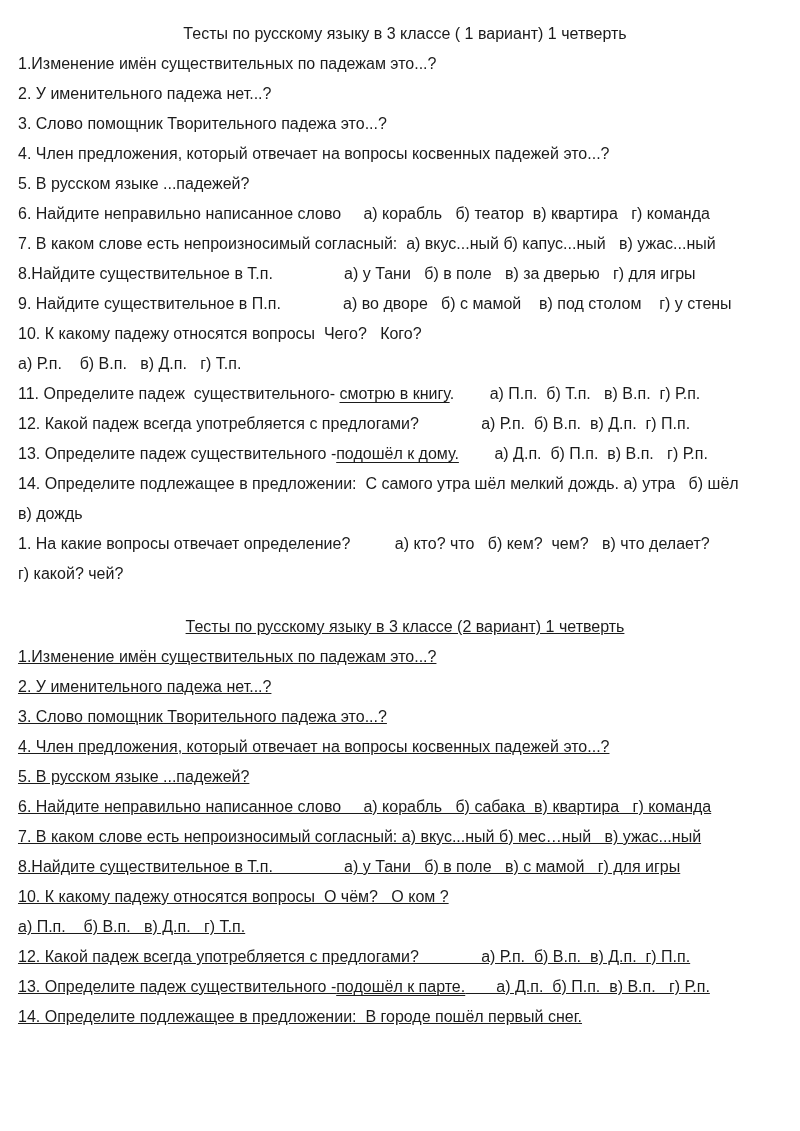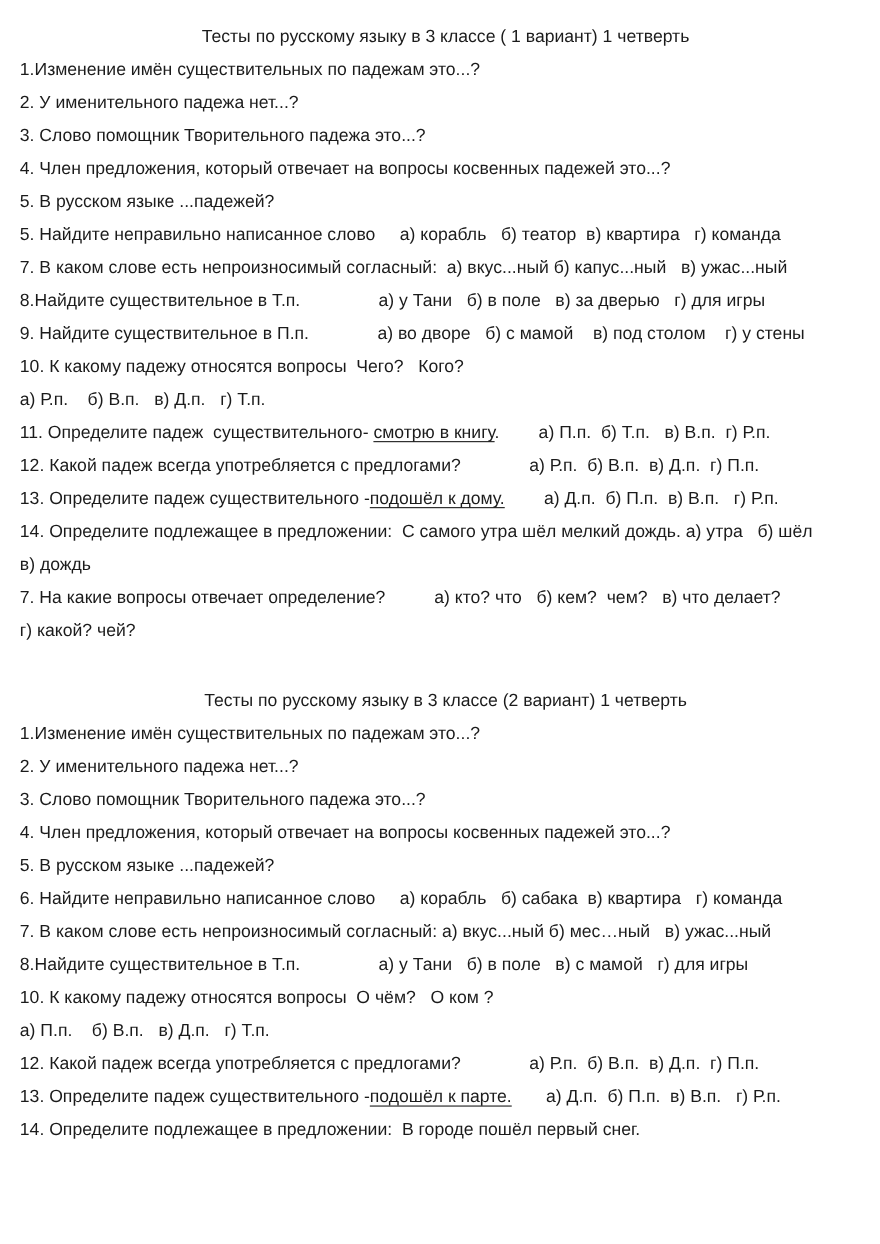--- a/index.html
+++ b/index.html
@@ -13,21 +13,21 @@
     overflow: hidden;
     font-family: "Liberation Sans", "DejaVu Sans", sans-serif;
     color: #1b1b1b;
   }
   .page {
     padding: 19px 8px 0 18px;
     box-sizing: border-box;
     width: 800px;
   }
   .section { margin: 0; }
-  .section + .section { margin-top: 34px; }
+  .section + .section { margin-top: 23px; text-decoration: underline; }
   .title {
     height: 30px;
     line-height: 30px;
     font-size: 16px;
     text-align: center;
     white-space: pre;
   }
   .line {
     height: 30px;
     line-height: 30px;
@@ -44,32 +44,32 @@
 <body>
 
 <div class="page">
     <div class="section">
       <div class="title">Тесты по русскому языку в 3 классе ( 1 вариант) 1 четверть</div>
       <div class="line"><span>1.Изменение имён существительных по падежам это...?</span></div>
       <div class="line"><span>2. У именительного падежа нет...?</span></div>
       <div class="line"><span>3. Слово помощник Творительного падежа это...?</span></div>
       <div class="line"><span>4. Член предложения, который отвечает на вопросы косвенных падежей это...?</span></div>
       <div class="line"><span>5. В русском языке ...падежей?</span></div>
-      <div class="line"><span>5. Найдите неправильно написанное слово     а) корабль   б) театор  в) квартира   г) команда</span></div>
+      <div class="line"><span>6. Найдите неправильно написанное слово     а) корабль   б) театор  в) квартира   г) команда</span></div>
       <div class="line"><span>7. В каком слове есть непроизносимый согласный:  а) вкус...ный б) капус...ный   в) ужас...ный</span></div>
       <div class="line"><span>8.Найдите существительное в Т.п.                а) у Тани   б) в поле   в) за дверью   г) для игры</span></div>
       <div class="line"><span>9. Найдите существительное в П.п.              а) во дворе   б) с мамой    в) под столом    г) у стены</span></div>
       <div class="line"><span>10. К какому падежу относятся вопросы  Чего?   Кого?</span></div>
       <div class="line"><span>а) Р.п.    б) В.п.   в) Д.п.   г) Т.п.</span></div>
       <div class="line"><span>11. Определите падеж  существительного- </span><span class="u">смотрю в книгу</span><span>.        а) П.п.  б) Т.п.   в) В.п.  г) Р.п.</span></div>
       <div class="line"><span>12. Какой падеж всегда употребляется с предлогами?              а) Р.п.  б) В.п.  в) Д.п.  г) П.п.</span></div>
       <div class="line"><span>13. Определите падеж существительного -</span><span class="u">подошёл к дому.</span><span>        а) Д.п.  б) П.п.  в) В.п.   г) Р.п.</span></div>
       <div class="line"><span>14. Определите подлежащее в предложении:  С самого утра шёл мелкий дождь. а) утра   б) шёл</span></div>
       <div class="line"><span>в) дождь</span></div>
-      <div class="line"><span>7. На какие вопросы отвечает определение?          а) кто? что   б) кем?  чем?   в) что делает?</span></div>
+      <div class="line"><span>1. На какие вопросы отвечает определение?          а) кто? что   б) кем?  чем?   в) что делает?</span></div>
       <div class="line"><span>г) какой? чей?</span></div>
     </div>
     <div class="section">
       <div class="title">Тесты по русскому языку в 3 классе (2 вариант) 1 четверть</div>
       <div class="line"><span>1.Изменение имён существительных по падежам это...?</span></div>
       <div class="line"><span>2. У именительного падежа нет...?</span></div>
       <div class="line"><span>3. Слово помощник Творительного падежа это...?</span></div>
       <div class="line"><span>4. Член предложения, который отвечает на вопросы косвенных падежей это...?</span></div>
       <div class="line"><span>5. В русском языке ...падежей?</span></div>
       <div class="line"><span>6. Найдите неправильно написанное слово     а) корабль   б) сабака  в) квартира   г) команда</span></div>

